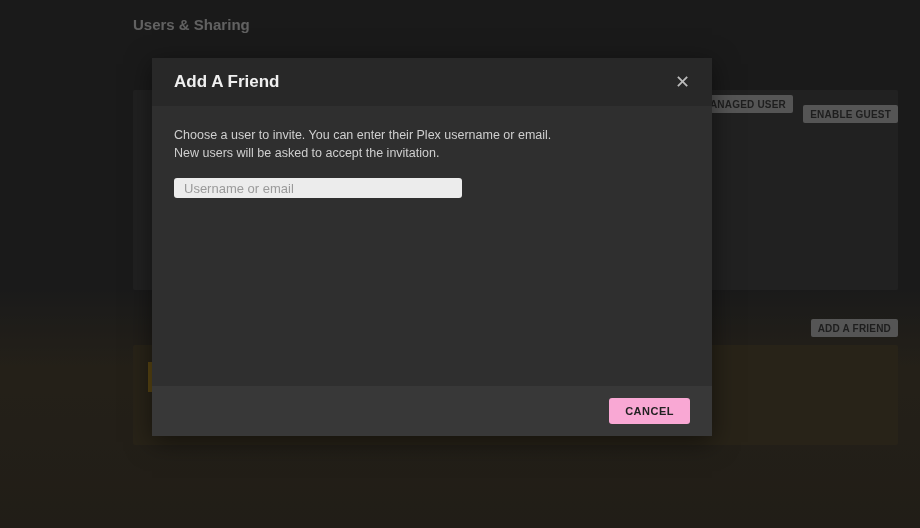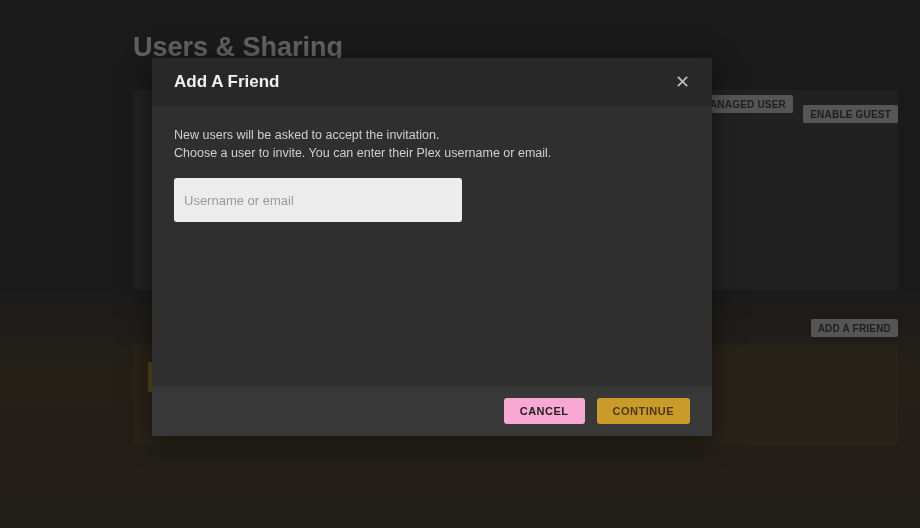--- a/index.html
+++ b/index.html
@@ -10,22 +10,22 @@
     color: #eee;
   }
   
   .page {
     position: absolute; inset: 0;
     background: linear-gradient(to bottom, #3b3b3b 0%, #3b3b3b 55%, #514837 70%, #4a4233 100%);
     padding: 0;
   }
   .page-title {
     position: absolute;
-    left: 133px; top: 32px;
-    font-size: 27px; font-weight: 700;
+    left: 133px; top: 16px;
+    font-size: 15px; font-weight: 700;
     color: #d8d8d8;
   }
   .bg-card1 {
     position: absolute;
     left: 133px; top: 90px;
     width: 765px; height: 200px;
     background: #4b4b4b;
     border-radius: 2px;
   }
   .bg-btn { position: absolute; top: 95px; height: 18px; background: #bdbdbd; color:#444; font-size:10px; font-weight:700; letter-spacing:0.2px; padding:3px 7px; border-radius:2px; display:flex; align-items:center;}
@@ -66,21 +66,21 @@
   .modal-body {
     padding: 20px 22px 10px 22px;
     min-height: 280px;
     font-size: 12.5px;
     color: #cfcfcf;
   }
   .modal-body p { line-height: 1.45; }
   .input-wrap { margin-top: 16px; }
   input.text {
     width: 288px;
-    height: 44px;
+    height: 20px;
     border: none;
     border-radius: 3px;
     padding: 0 10px;
     font-size: 13px;
     background: #ececec;
     color: #333;
   }
   input.text::placeholder { color: #9a9a9a; }
   .modal-footer {
     background: #383838;
@@ -119,23 +119,22 @@
 </div>
 
 <div class="overlay"></div>
 
 <div class="modal">
   <div class="modal-header">
     <div class="modal-title">Add A Friend</div>
     <div class="close-x">✕</div>
   </div>
   <div class="modal-body">
+    <p>Choose a user to invite. You can enter their Plex username or email.</p>
     <p>New users will be asked to accept the invitation.</p>
-    <p>Choose a user to invite. You can enter their Plex username or email.</p>
     <div class="input-wrap">
       <input class="text" type="text" placeholder="Username or email" style="">
     </div>
   </div>
   <div class="modal-footer">
     <button class="btn btn-cancel">CANCEL</button>
-    <button class="btn btn-continue">CONTINUE</button>
   </div>
 </div>
 
 </body></html>

